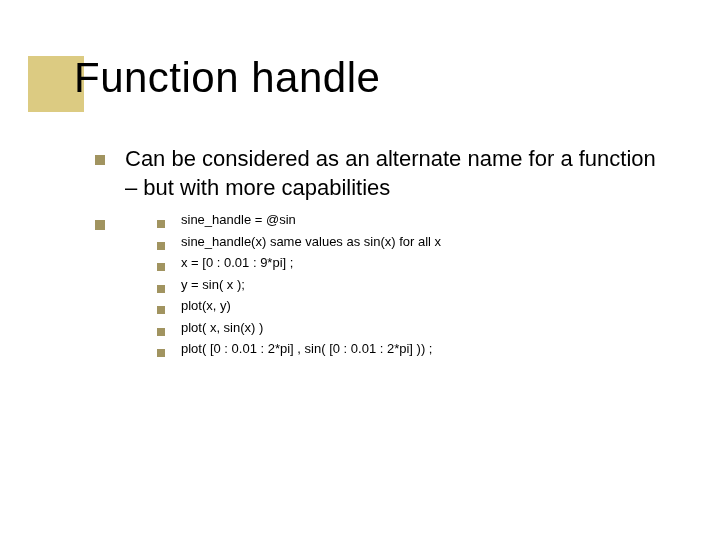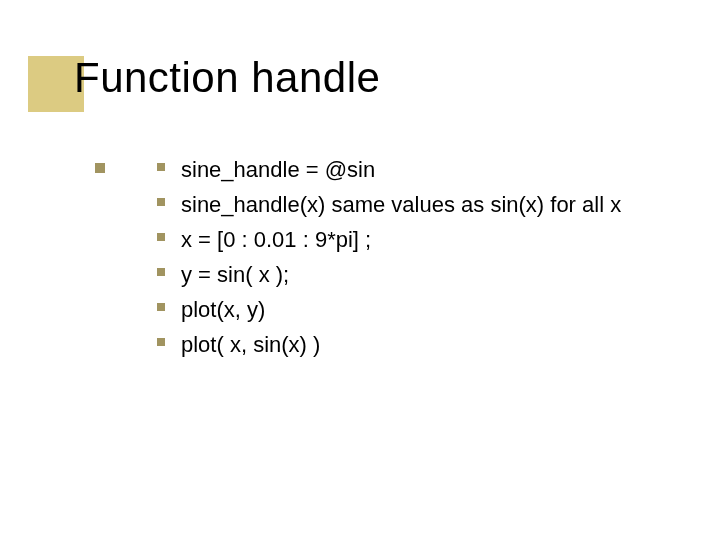--- a/index.html
+++ b/index.html
@@ -65,21 +65,21 @@
     background: #a19460;
   }
   ul.level2 {
     list-style: none;
     padding: 0;
     margin: 8px 0 0 32px;
   }
   ul.level2 > li {
     position: relative;
     padding-left: 24px;
-    font-size: 22px;
+    font-size: 13px;
     line-height: 1.5;
     margin-bottom: 2px;
   }
   ul.level2 > li::before {
     content: "";
     position: absolute;
     left: 0;
     top: 10px;
     width: 8px;
     height: 8px;
@@ -89,36 +89,42 @@
 </head>
 <body>
 
 <div class="slide">
   <div class="title-accent"></div>
   <div class="title">Function handle</div>
 
   <div class="content">
     <ul class="level1">
       <li>
+        <span>Can be considered as an alternate name for a function – but with more capabilities</span>
+      </li>
+      <li>
         <ul class="level2">
           <li>
             <span>sine_handle = @sin</span>
           </li>
           <li>
             <span>sine_handle(x)   same values as sin(x)  for all x</span>
           </li>
           <li>
             <span>x = [0 : 0.01 : 9*pi] ;</span>
           </li>
           <li>
             <span>y = sin( x );</span>
           </li>
           <li>
             <span>plot(x, y)</span>
           </li>
           <li>
             <span>plot( x, sin(x) )</span>
           </li>
+          <li>
+            <span>plot( [0 : 0.01 : 2*pi] , sin( [0 : 0.01 : 2*pi] )) ;</span>
+          </li>
         </ul>
       </li>
     </ul>
   </div>
 </div>
 
 </body></html>

